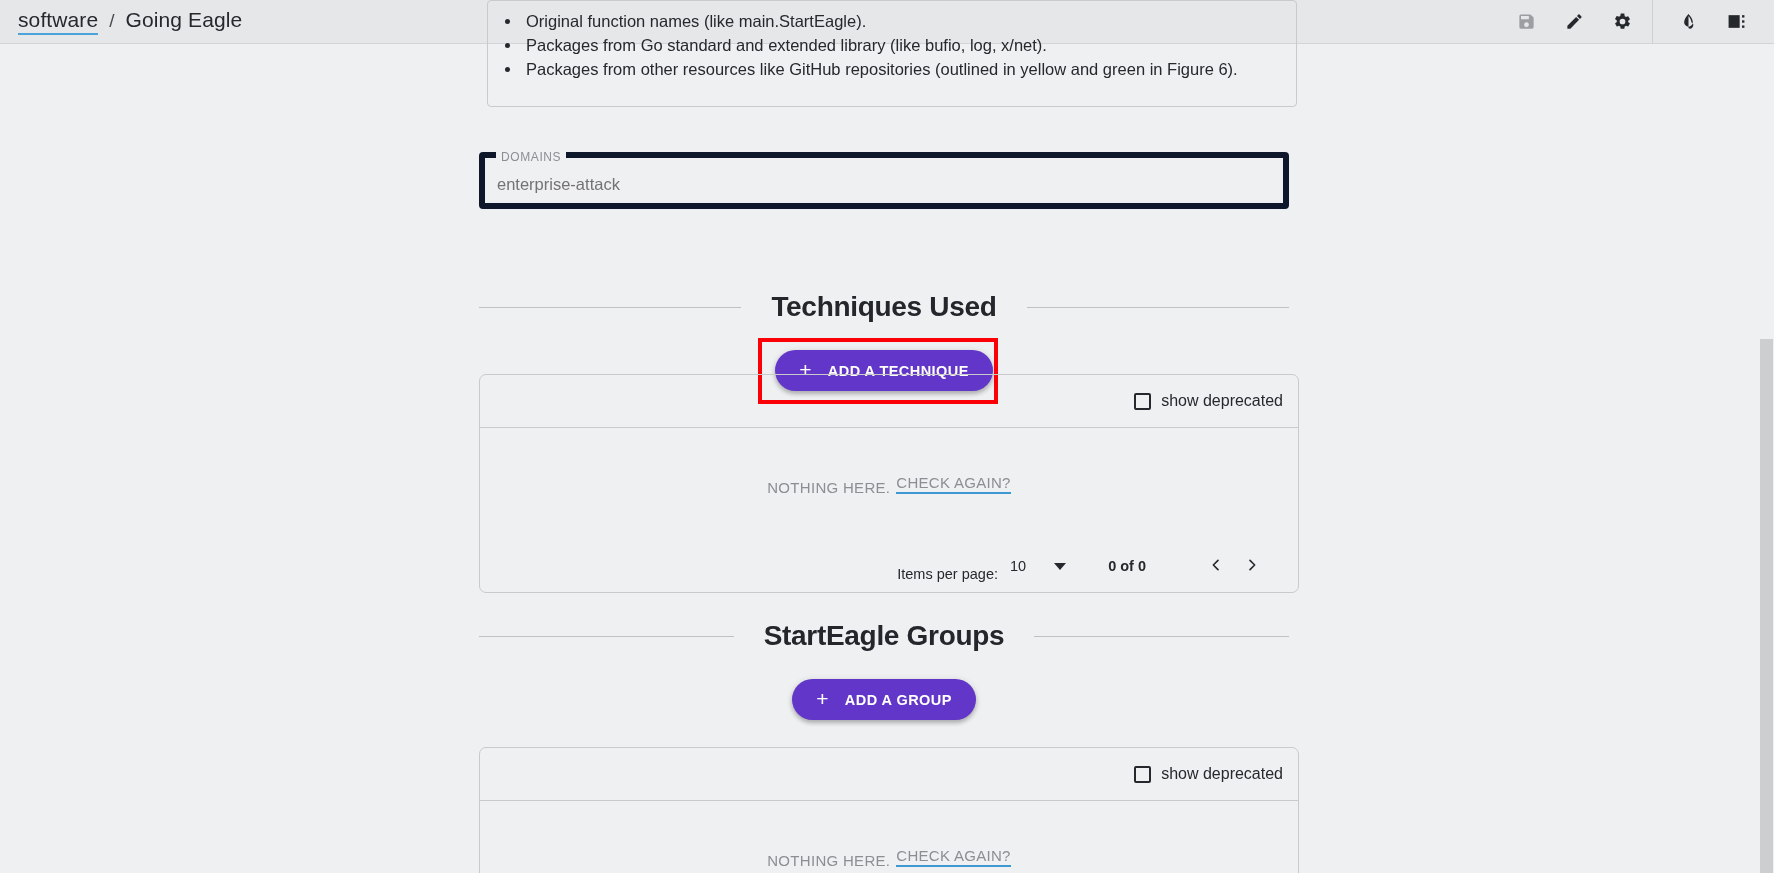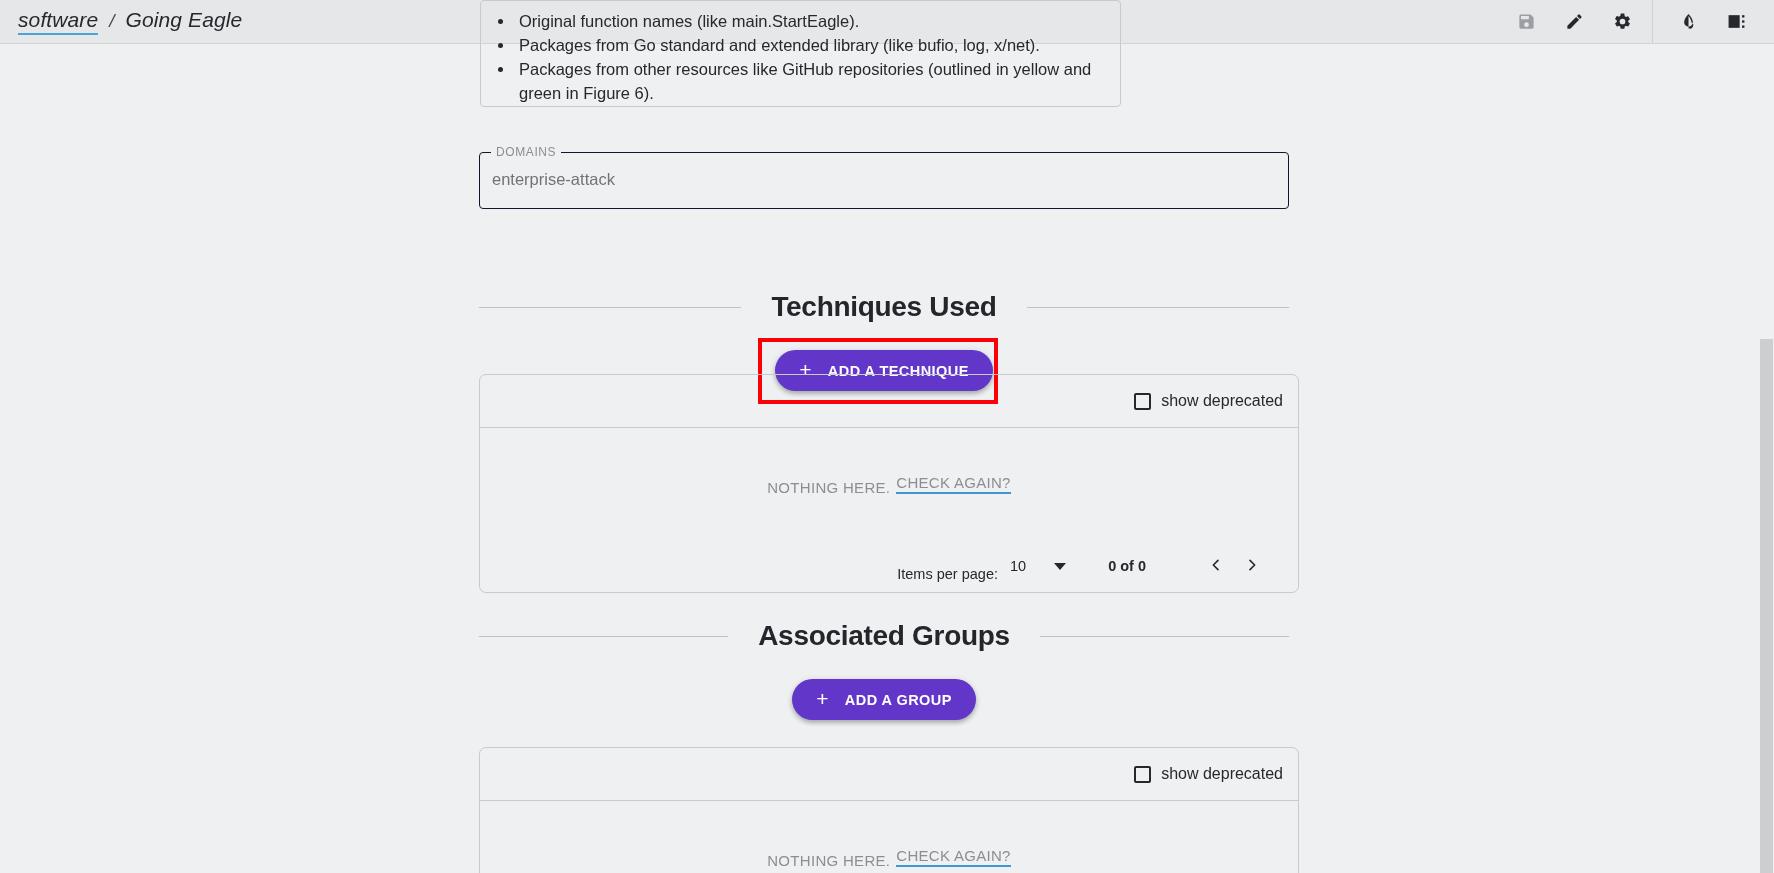--- a/index.html
+++ b/index.html
@@ -11,21 +11,21 @@
     font-family: "Liberation Sans", sans-serif;
     color: #25282d;
   }
 
   
   .topbar {
     position: absolute; top: 0; left: 0;
     width: 1774px; height: 44px;
     background: #e6e7e9;
     border-bottom: 1px solid #d3d4d6;
-    display: flex; align-items: center; font-style: italic;
+    display: flex; align-items: center;
   }
   .breadcrumb {
     display: flex; align-items: baseline;
     padding-left: 18px;
     font-size: 21px;
     letter-spacing: .1px;
   }
   .crumb-link {
     color: #25282d;
     text-decoration: none;
@@ -72,42 +72,42 @@
   
   .card {
     border: 1px solid #c9cacc;
     border-radius: 4px;
     background: transparent;
   }
 
   .bullets-card {
     position: absolute;
     top: -44px;
-    left: 1px; width: 641px;
+    left: 8px; width: 810px;
     height: 107px;
     overflow: hidden;
   }
   ul.bullets {
     margin: 0; padding: 8px 0 0 34px;
     list-style: disc;
   }
   ul.bullets li {
     font-size: 16.5px;
     line-height: 24px;
     color: #25282d;
     margin-bottom: 0px;
     padding-left: 4px;
   }
 
   
   .domains-field {
     position: absolute;
     top: 108px; left: 0;
     width: 810px; height: 57px;
-    border: 1px solid #0f172a;
+    border: 6px solid #0f172a;
     border-radius: 4px;
   }
   .domains-legend {
     position: absolute;
     top: -8px; left: 11px;
     background: #eff0f2;
     padding: 0 5px;
     font-size: 12px;
     letter-spacing: .6px;
     color: #8b8e93;
@@ -389,21 +389,21 @@
                 <polyline points="9 5 16 12 9 19"></polyline>
               </svg>
             </span>
           </span>
         </div>
       </div>
     </div>
 
     <div class="section-head" style="position:absolute; top:576px; left:0;">
       <div class="rule"></div>
-      <h2>Associated Groups</h2>
+      <h2>StartEagle Groups</h2>
       <div class="rule"></div>
     </div>
 
     <div class="btn-row" style="position:absolute; top:635px; left:0;">
       <button class="pill-btn">
         <span class="plus">+</span>
         <span>ADD A GROUP</span>
       </button>
     </div>
 

